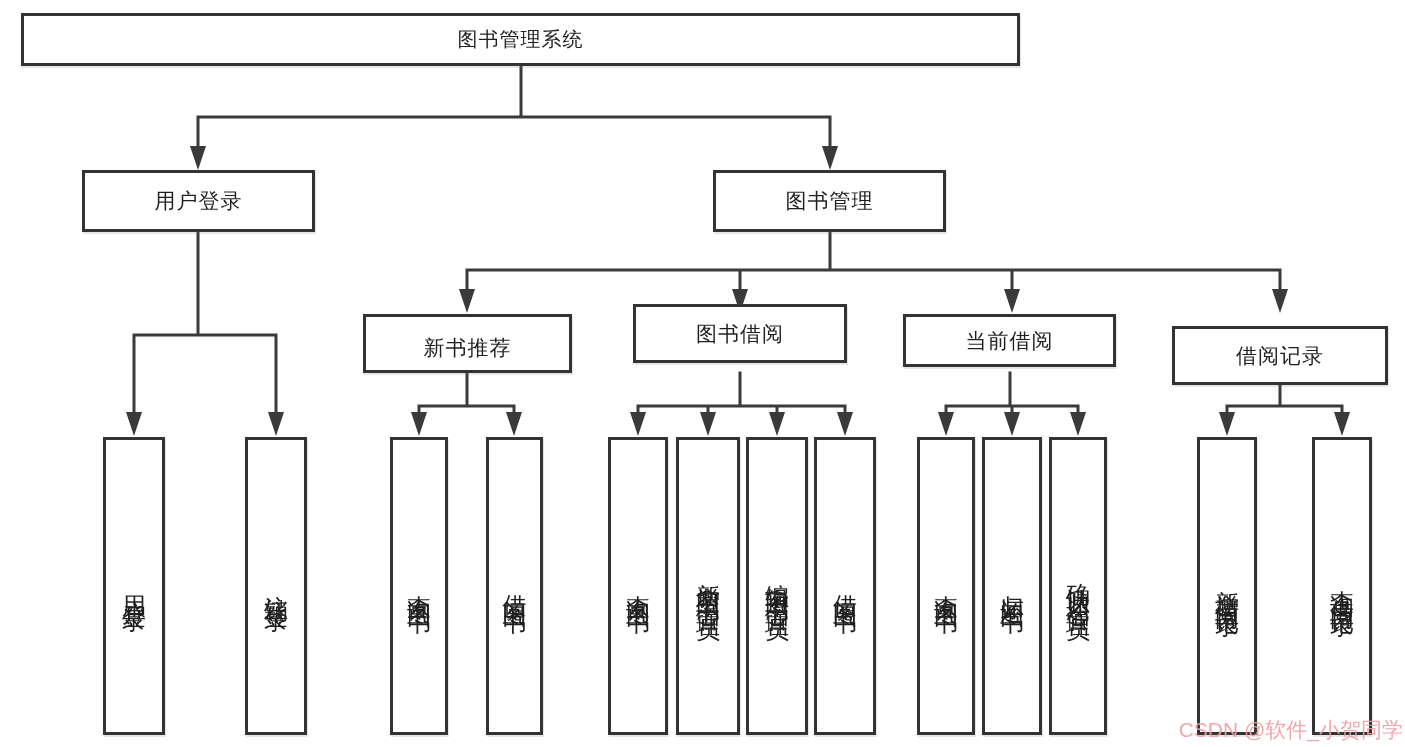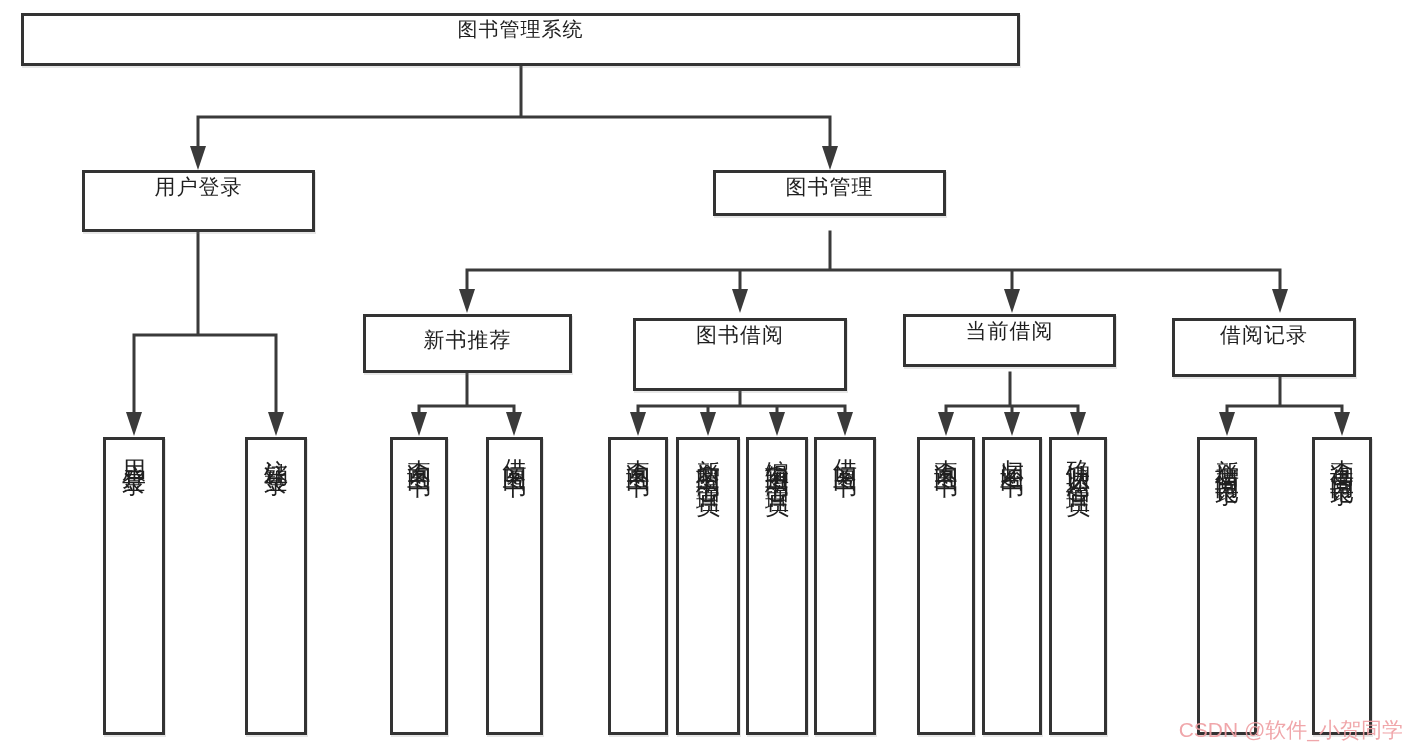--- a/index.html
+++ b/index.html
@@ -10,20 +10,21 @@
     font-family:"Liberation Sans","DejaVu Sans",sans-serif;
     overflow:hidden;
   }
   #wires{position:absolute;left:0;top:0;z-index:0;}
   .node{
     position:absolute;
     box-sizing:border-box;
     background:#fff;
     border:3px solid #333;
     display:flex;
+    align-items:center;
     justify-content:center;
     z-index:1;
     box-shadow:1px 2px 0 rgba(120,120,120,.18);
   }
   .hlabel{
     color:#1f1f1f;
     font-size:21px;
     letter-spacing:1px;
     white-space:nowrap;
   }
@@ -85,34 +86,34 @@
     </g>
   </svg>
 
   <div class="node root" style="left:21px;top:13px;width:999px;height:53px">
     <span class="hlabel" style="color: rgb(31, 31, 31);">图书管理系统</span>
   </div>
 
   <div class="node" style="left:82px;top:170px;width:233px;height:62px">
     <span class="hlabel" style="color: rgb(31, 31, 31);">用户登录</span>
   </div>
-  <div class="node" style="left:713px;top:170px;width:233px;height:46px">
+  <div class="node" style="left:713px;top:170px;width:233px;height:62px">
     <span class="hlabel" style="color: rgb(31, 31, 31);">图书管理</span>
   </div>
 
   <div class="node" style="left:363px;top:314px;width:209px;height:59px">
     <span class="hlabel" style="color: rgb(31, 31, 31); margin-top: 9px;">新书推荐</span>
   </div>
-  <div class="node" style="left:633px;top:318px;width:214px;height:73px">
+  <div class="node" style="left:633px;top:304px;width:214px;height:59px">
     <span class="hlabel" style="color: rgb(31, 31, 31);">图书借阅</span>
   </div>
   <div class="node" style="left:903px;top:314px;width:213px;height:53px">
     <span class="hlabel" style="color: rgb(31, 31, 31);">当前借阅</span>
   </div>
-  <div class="node" style="left:1172px;top:318px;width:184px;height:59px">
+  <div class="node" style="left:1172px;top:326px;width:216px;height:59px">
     <span class="hlabel" style="color: rgb(31, 31, 31);">借阅记录</span>
   </div>
 
   <div class="node" style="left:103px;top:437px;width:62px;height:298px">
     <span class="vlabel" style="color: rgb(31, 31, 31);">用户登录</span>
   </div>
   <div class="node" style="left:245px;top:437px;width:62px;height:298px">
     <span class="vlabel" style="color: rgb(31, 31, 31);">注销登录</span>
   </div>
 

